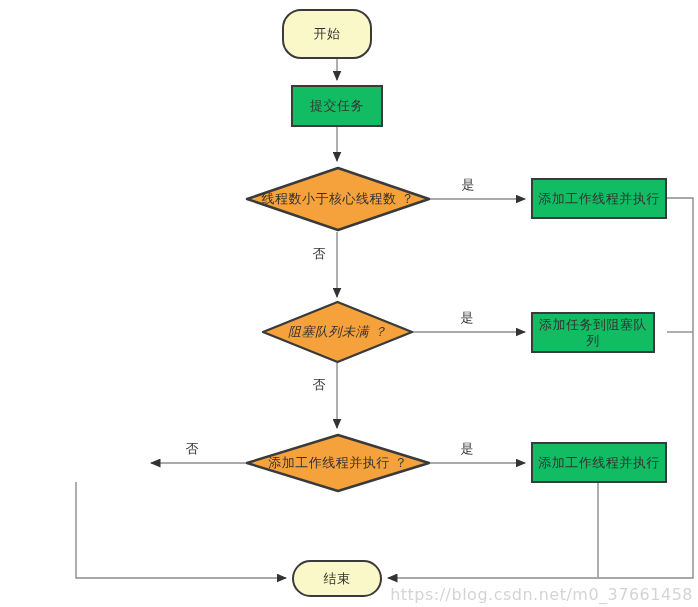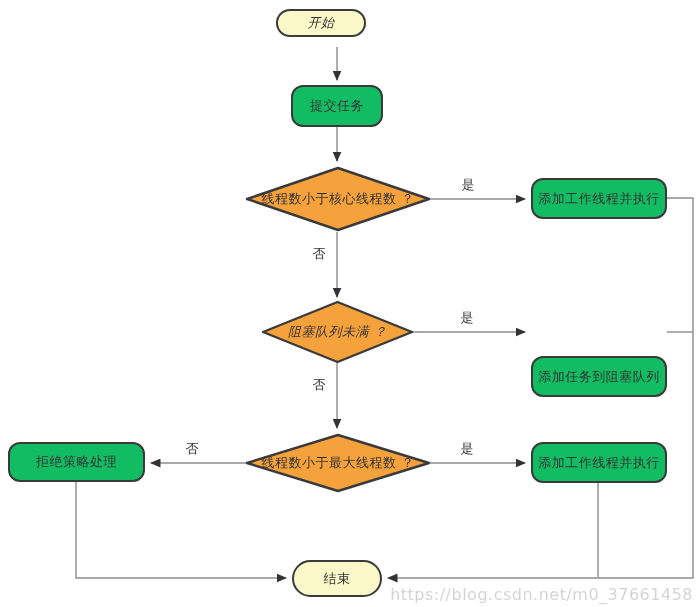--- a/index.html
+++ b/index.html
@@ -4,21 +4,21 @@
 <style>
   html,body{margin:0;padding:0;background:#ffffff;}
   .stage{
     position:relative;width:698px;height:607px;background:#ffffff;overflow:hidden;
     font-family:"DejaVu Sans","Liberation Sans",sans-serif;
   }
   .edges{position:absolute;left:0;top:0;width:698px;height:607px;z-index:1;}
   .node{
     position:absolute;z-index:2;display:flex;align-items:center;justify-content:center;
     box-sizing:border-box;font-size:13px;color:#333333;letter-spacing:0.5px;
-    text-align:center;line-height:1.2;border-radius:12px;
+    text-align:center;line-height:1.2;
   }
   .terminal{
     background:#faf8c8;border:2px solid #3a3a3a;border-radius:19px;
   }
   .process{
     background:#12bc62;border:2px solid #3a3a3a;
   }
   .diamond{background:transparent;border:none;}
   .diamond svg{position:absolute;left:0;top:0;width:100%;height:100%;}
   .diamond .node-label{position:relative;z-index:1;}
@@ -65,21 +65,21 @@
       <path d="M667,198 L693,198 L693,578 L388,578" marker-end="url(#arw)"></path>
 
       <path d="M667,332 L693,332"></path>
 
       <path d="M598,483 L598,577"></path>
 
       <path d="M76,482 L76,578 L286,578" marker-end="url(#arw)"></path>
     </g>
   </svg>
 
-  <div class="node terminal" style="left:276px;top:9px;width:90px;height:28px;font-style:italic;">
+  <div class="node terminal" style="left:282px;top:9px;width:90px;height:50px;">
     <span class="node-label">开始</span>
   </div>
 
   <div class="node process" style="left:291px;top:85px;width:92px;height:42px;">
     <span class="node-label">提交任务</span>
   </div>
 
   <div class="node diamond" style="left:245px;top:166px;width:186px;height:66px;">
     <svg viewBox="0 0 186 66" preserveAspectRatio="none">
       <polygon points="93,2 184,33 93,64 2,33" fill="#f5a23c" stroke="#3a3a3a" stroke-width="2.4" stroke-linejoin="round"></polygon>
@@ -91,38 +91,35 @@
     <span class="node-label">添加工作线程并执行</span>
   </div>
 
   <div class="node diamond" style="left:261px;top:300px;width:153px;height:64px;font-style:italic;">
     <svg viewBox="0 0 153 64" preserveAspectRatio="none">
       <polygon points="76.5,2 151,32 76.5,62 2,32" fill="#f5a23c" stroke="#3a3a3a" stroke-width="2.4" stroke-linejoin="round"></polygon>
     </svg>
     <span class="node-label">阻塞队列未满 ？</span>
   </div>
 
-  <div class="node process" style="left:531px;top:312px;width:136px;height:41px;margin-top:44px;">
+  <div class="node process" style="left:531px;top:312px;width:124px;height:41px;">
     <span class="node-label">添加任务到阻塞队列</span>
   </div>
 
   <div class="node diamond" style="left:245px;top:433px;width:186px;height:60px;">
     <svg viewBox="0 0 186 60" preserveAspectRatio="none">
       <polygon points="93,2 184,30 93,58 2,30" fill="#f5a23c" stroke="#3a3a3a" stroke-width="2.4" stroke-linejoin="round"></polygon>
     </svg>
-    <span class="node-label">线程数小于最大线程数 ？</span>
+    <span class="node-label">添加工作线程并执行 ？</span>
   </div>
 
   <div class="node process" style="left:531px;top:442px;width:136px;height:41px;">
     <span class="node-label">添加工作线程并执行</span>
   </div>
 
-  <div class="node process" style="left:8px;top:442px;width:137px;height:40px;">
-    <span class="node-label">拒绝策略处理</span>
-  </div>
 
   <div class="node terminal" style="left:292px;top:560px;width:90px;height:37px;">
     <span class="node-label">结束</span>
   </div>
 
   <span class="edge-label" style="left:468px;top:185px;">是</span>
   <span class="edge-label" style="left:319px;top:254px;">否</span>
   <span class="edge-label" style="left:467px;top:318px;">是</span>
   <span class="edge-label" style="left:319px;top:385px;">否</span>
   <span class="edge-label" style="left:467px;top:449px;">是</span>

